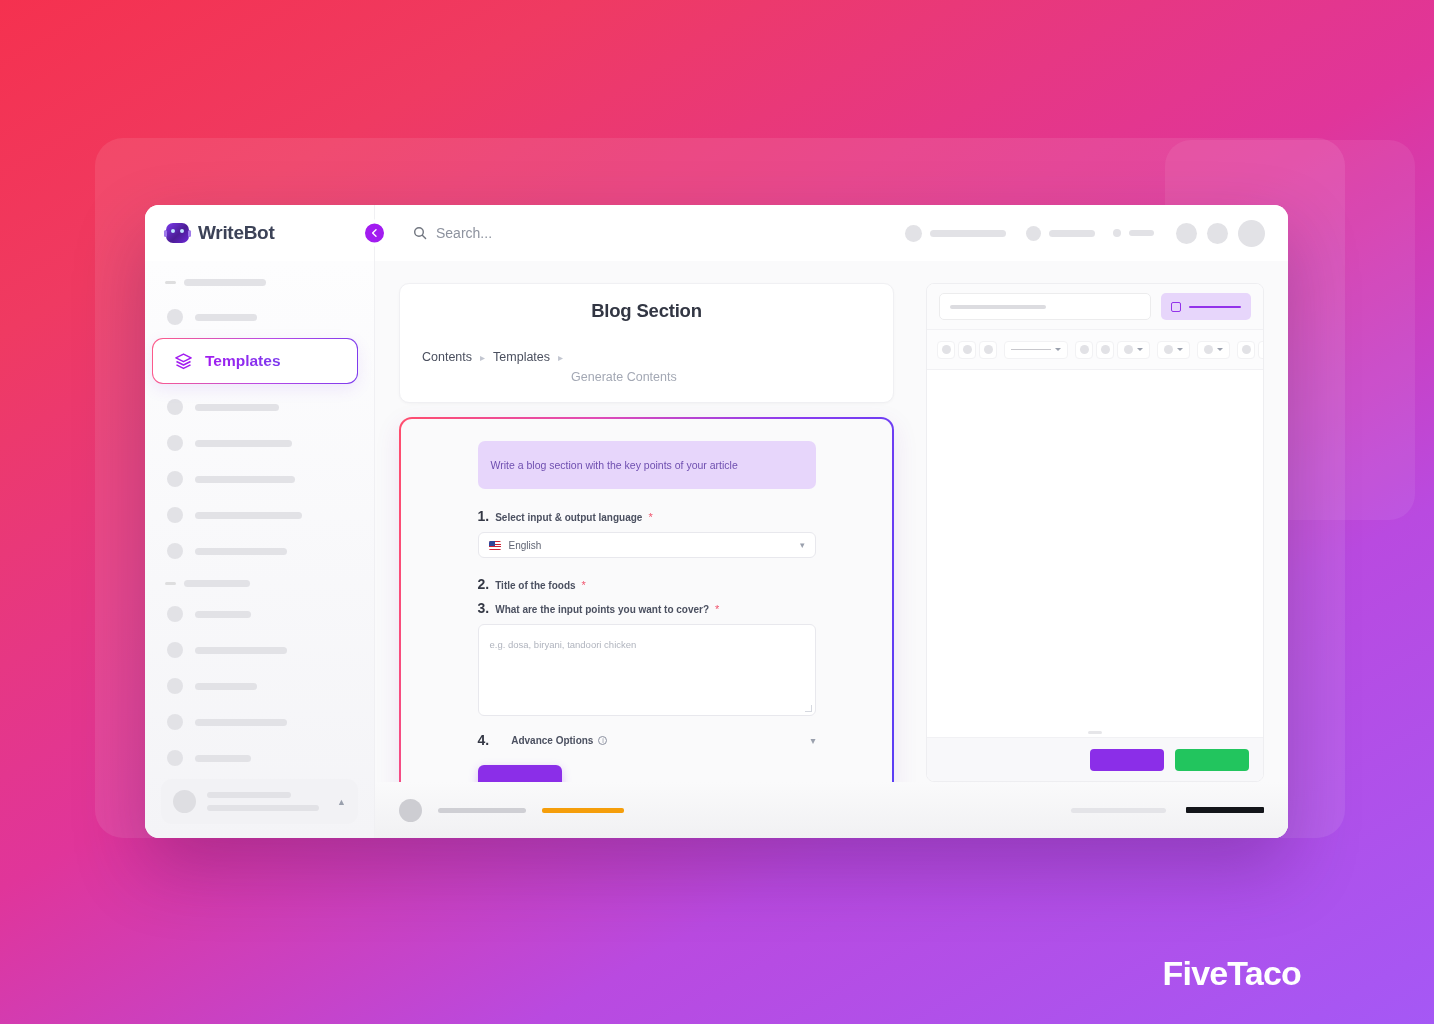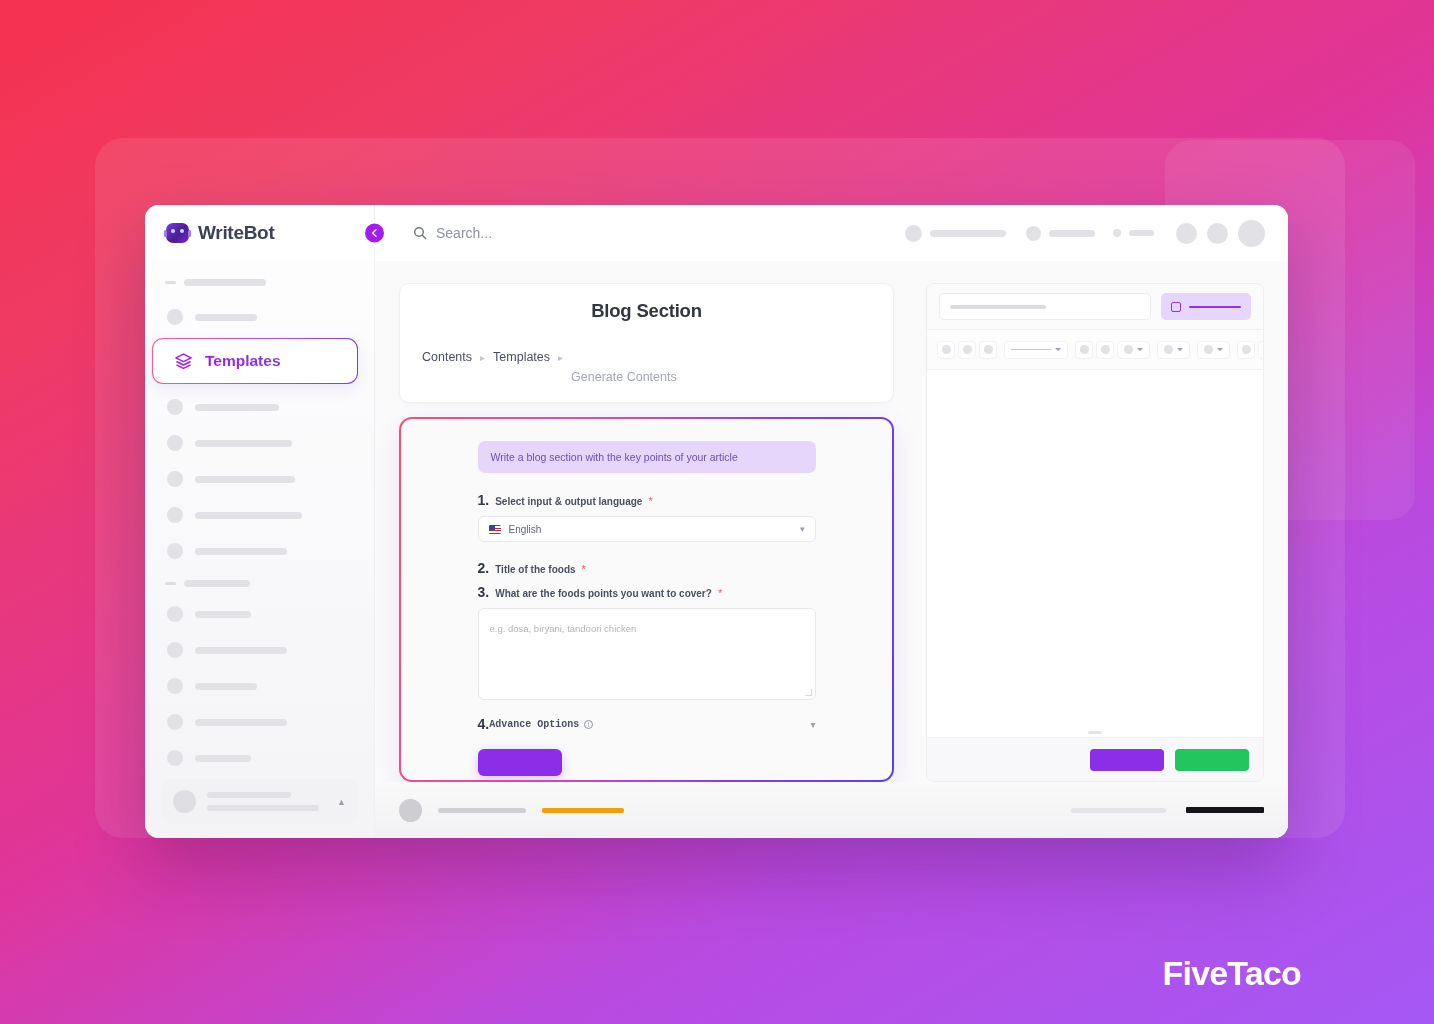--- a/index.html
+++ b/index.html
@@ -134,21 +134,21 @@
     background: linear-gradient(100deg,#ff4d6d 0%, #e14ab6 35%, #8b3bf0 70%, #5b3ef5 100%);
     box-shadow: 0 8px 26px rgba(120,40,170,0.10);
   }
   .form-card-in {
     background: #fafafb; border-radius: 11px; height: 100%;
     padding: 22px 0 0 0; display: flex; flex-direction: column;
   }
   .form-fields { width: 338px; margin: 0 auto; }
 
   .prompt-banner {
-    background: #e7d6fb; border-radius: 7px; padding: 10px 13px;
+    background: #e7d6fb; border-radius: 7px; padding: 18px 13px;
     font-size: 10.5px; color: #6f4fb0; margin-bottom: 19px;
   }
   .field-label { display: flex; align-items: baseline; gap: 6px; margin-bottom: 8px; }
   .field-num { font-size: 14px; font-weight: bold; color: #343845; }
   .field-text { font-size: 10px; color: #4b5060; font-weight: bold; }
   .req { color: #f0536d; font-size: 11px; }
 
   .select-box {
     height: 26px; background: #fff; border: 1px solid #e8e8ed; border-radius: 6px;
     display: flex; align-items: center; padding: 0 10px; gap: 8px; cursor: pointer;
@@ -422,31 +422,31 @@
                 </div>
 
                 <div class="field-label">
                   <span class="field-num">2.</span>
                   <span class="field-text">Title of the foods</span>
                   <span class="req">*</span>
                 </div>
 
                 <div class="field-label">
                   <span class="field-num">3.</span>
-                  <span class="field-text">What are the foods points you want to cover?</span>
+                  <span class="field-text">What are the input points you want to cover?</span>
                   <span class="req">*</span>
                 </div>
                 <div class="textarea-box">
                   <span class="ph">e.g. dosa, biryani, tandoori chicken</span>
                   <span class="resize-corner"></span>
                 </div>
 
                 <div class="advance-row">
                   <span class="field-num">4.</span>
-                  <span class="field-text" style="margin-left:0;font-family:Liberation Mono, monospace;">Advance Options</span>
+                  <span class="field-text" style="margin-left:22px;">Advance Options</span>
                   <span class="info-ico">i</span>
                   <span class="advance-chev">▾</span>
                 </div>
 
                 <button class="generate-btn"></button>
               </div>
             </div>
           </div>
         </div>
 

